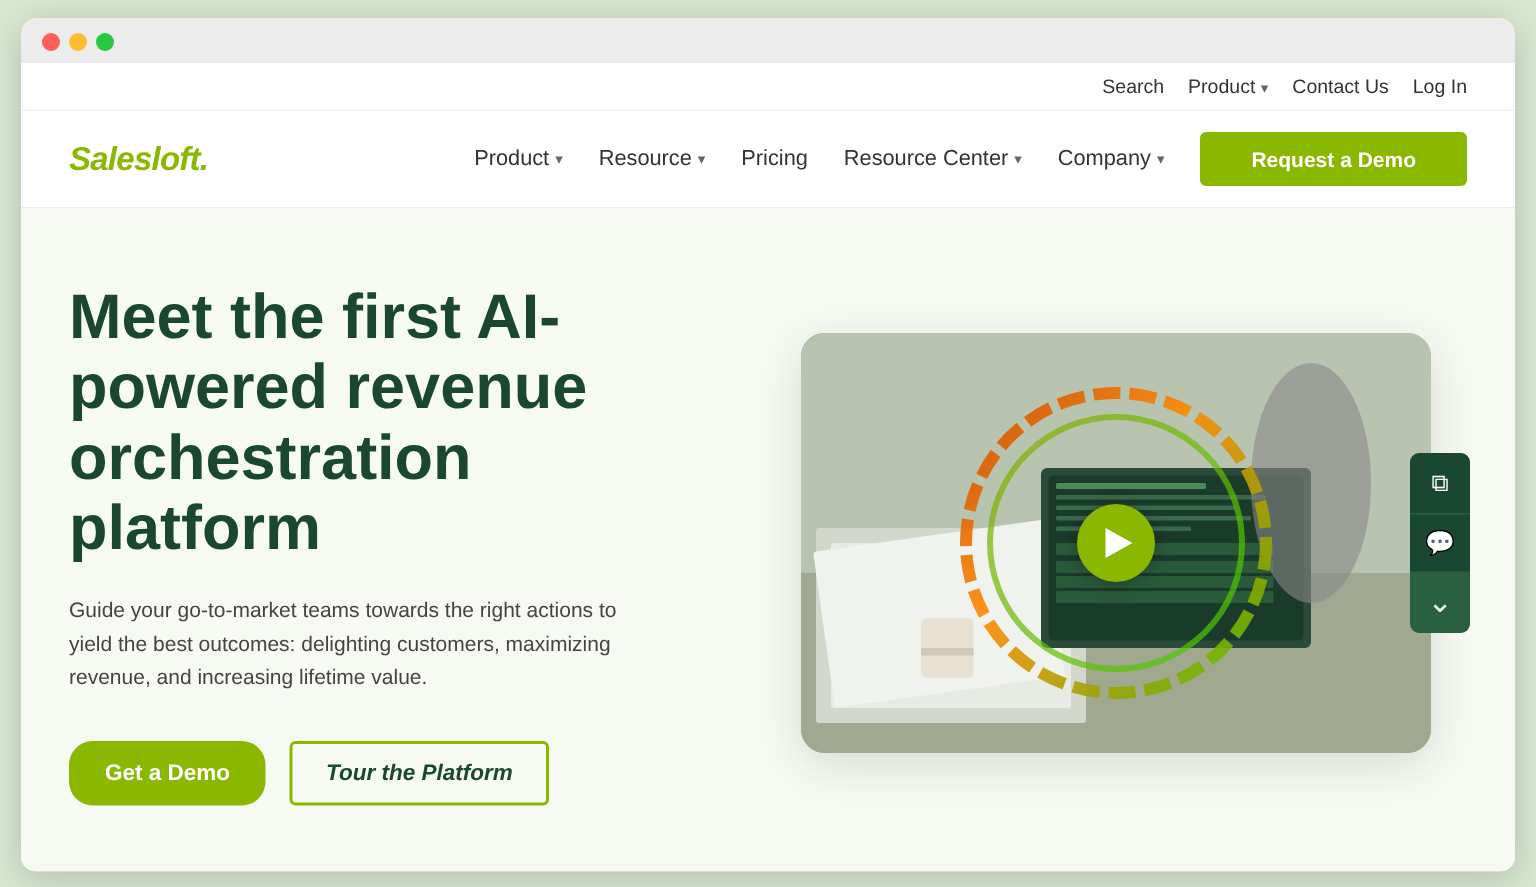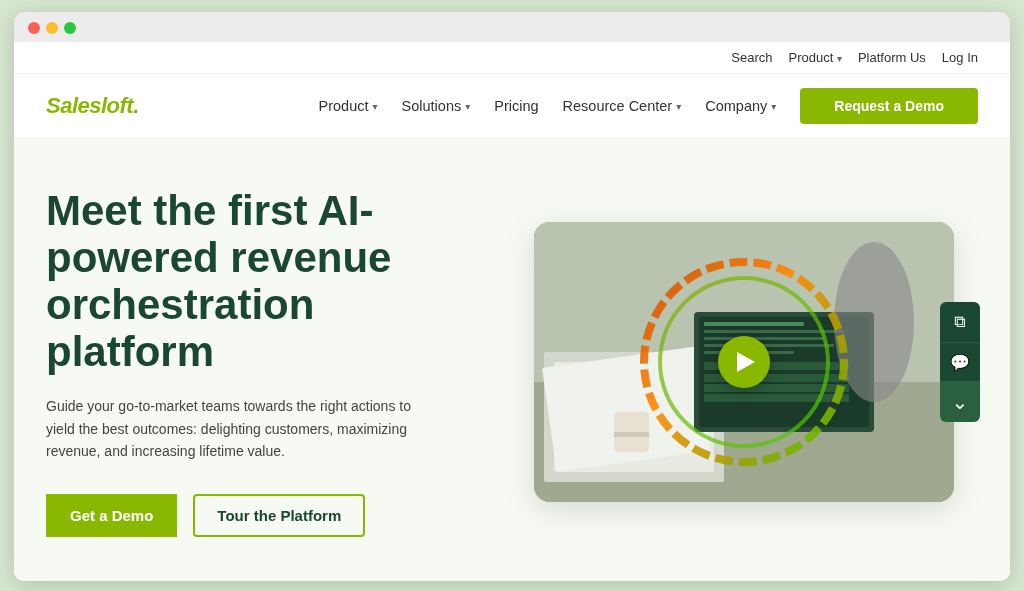--- a/index.html
+++ b/index.html
@@ -131,34 +131,35 @@
     }
     .hero-buttons {
       display: flex;
       gap: 16px;
     }
     .btn-primary {
       background: #8ab800;
       color: #fff;
       border: none;
       padding: 12px 24px;
-      border-radius: 0;
+      border-radius: 16px;
       font-size: 15px;
       font-weight: 600;
       cursor: pointer;
     }
     .btn-secondary {
       background: transparent;
       color: #1a4731;
       border: 2px solid #8ab800;
       padding: 11px 22px;
       border-radius: 4px;
       font-size: 15px;
       font-weight: 600;
       cursor: pointer;
+      font-style: italic;
     }
     
     .hero-media {
       flex: 1.1;
       position: relative;
       display: flex;
       justify-content: center;
       align-items: center;
     }
     .video-container {
@@ -262,35 +263,35 @@
   </div>
 
   <div class="browser-content">
 
     <div class="utility-bar">
       <a>Search</a>
       <a>
         <span>Product</span>
         <span class="chevron-down">▾</span>
       </a>
-      <a>Platform Us</a>
+      <a>Contact Us</a>
       <a>Log In</a>
     </div>
 
     <div class="main-nav">
       <div class="logo">
         <span>Salesloft</span><span style="color:#8ab800;">.</span>
       </div>
       <div class="nav-links">
         <a>
           <span>Product</span>
           <span class="chevron-down">▾</span>
         </a>
         <a>
-          <span>Solutions</span>
+          <span>Resource</span>
           <span class="chevron-down">▾</span>
         </a>
         <a>
           <span>Pricing</span>
         </a>
         <a>
           <span>Resource Center</span>
           <span class="chevron-down">▾</span>
         </a>
         <a>

